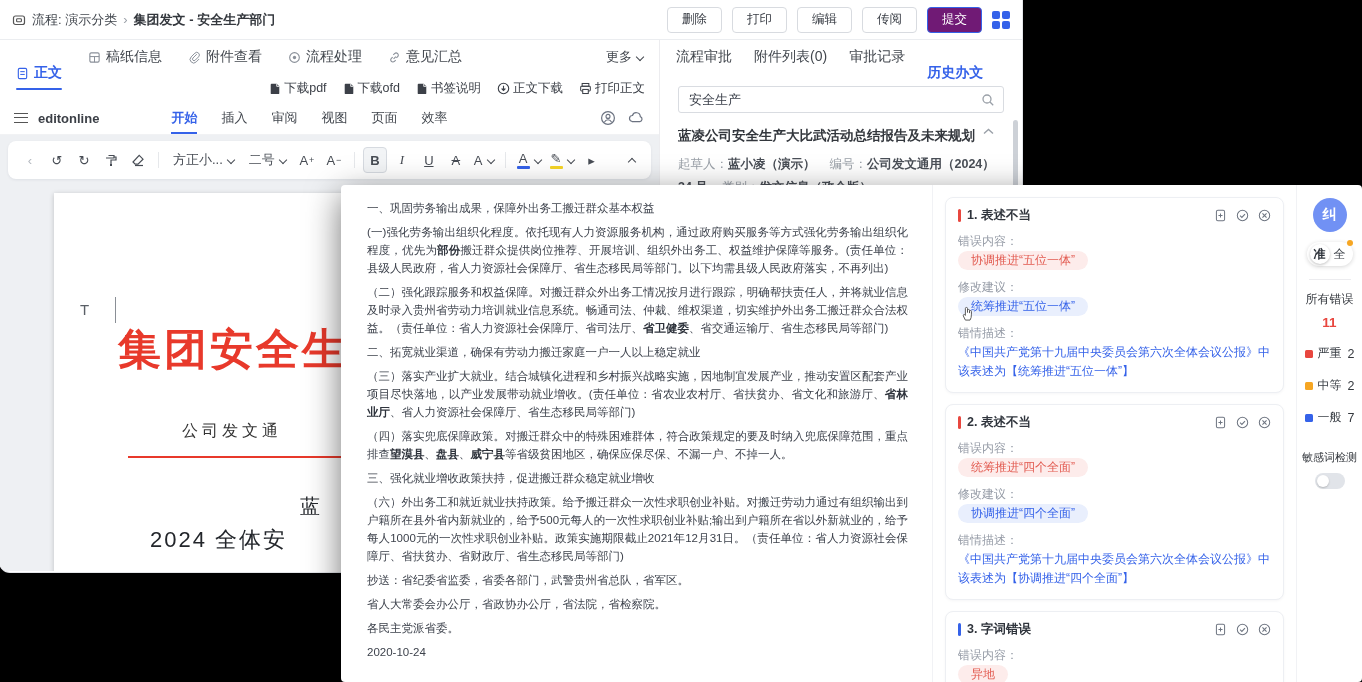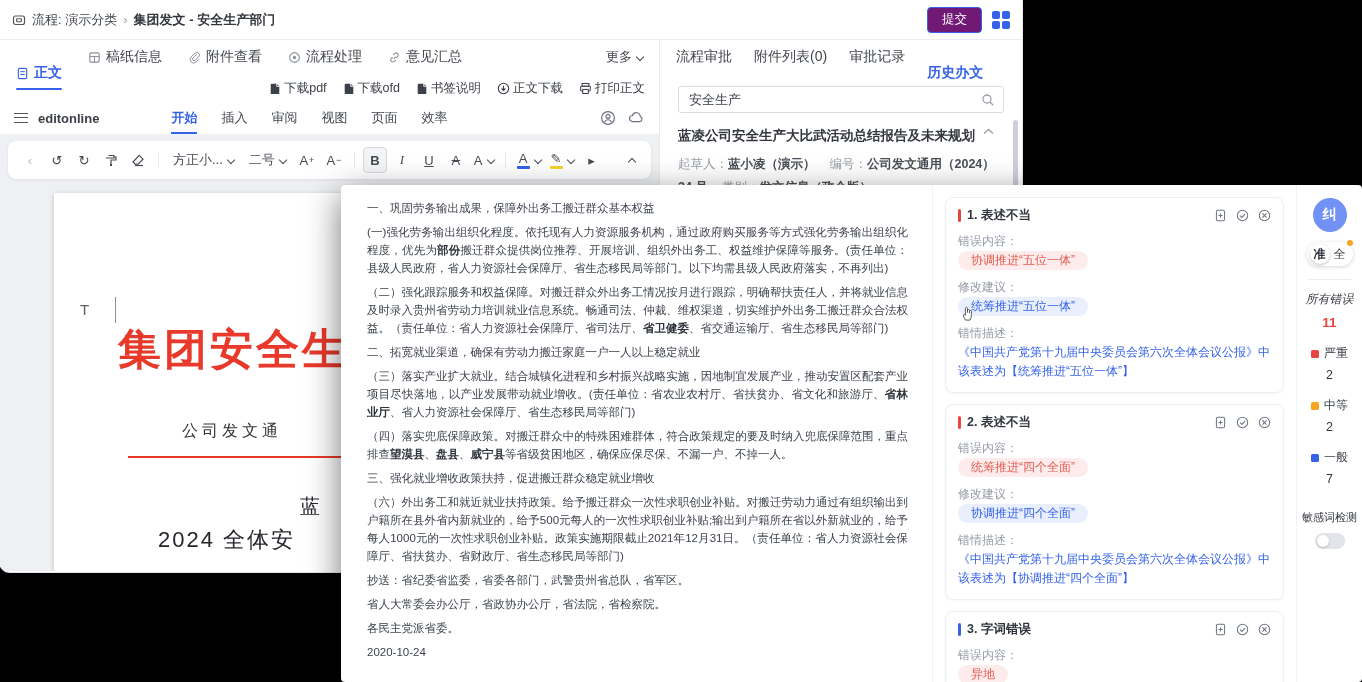--- a/index.html
+++ b/index.html
@@ -57,21 +57,21 @@
   .sup{font-size:9px;vertical-align:6px;margin-left:1px;}
   
   .canvas{flex:1;position:relative;overflow:hidden;}
   .page{position:absolute;left:54px;top:8px;width:600px;height:396px;background:#fff;box-shadow:0 1px 5px rgba(0,0,0,.2);}
   .cursor-mark{position:absolute;left:26px;top:104px;color:#5a5f66;font-size:15px;}
   .cursor-mark::after{content:"";display:inline-block;width:1px;height:26px;background:#8a8f96;margin-left:26px;vertical-align:-8px;}
   .page-title{position:absolute;left:64px;top:128px;font-size:43px;font-weight:800;color:#e8392b;white-space:nowrap;letter-spacing:3px;}
   .page-docline{position:absolute;left:128px;top:228px;font-size:16px;color:#333;letter-spacing:4px;font-family:"Liberation Serif","DejaVu Serif",serif;white-space:nowrap;}
   .page-redline{position:absolute;left:74px;top:263px;width:530px;height:2px;background:#e8392b;}
   .page-org{position:absolute;left:246px;top:300px;font-size:20px;color:#23262b;white-space:nowrap;}
-  .page-meeting{position:absolute;left:104px;top:332px;font-size:22px;color:#23262b;letter-spacing:2px;white-space:nowrap;}
+  .page-meeting{position:absolute;left:96px;top:332px;font-size:22px;color:#23262b;letter-spacing:2px;white-space:nowrap;}
   .vscroll{position:absolute;width:5px;border-radius:3px;background:#cdd1d7;}
   
   .right-col{flex:1;display:flex;flex-direction:column;position:relative;}
   .right-col .tabs-row{gap:22px;}
   .rp-body{flex:1;padding:12px 18px 0 18px;position:relative;font-size:13px;}
   .search-box{height:27px;border:1px solid #d9dce1;border-radius:3px;display:flex;align-items:center;padding:0 8px;color:#3c414b;background:#fff;}
   .search-box input{border:none;outline:none;flex:1;font-size:13px;color:#3c414b;font-family:inherit;background:transparent;}
   .rp-title-row{margin-top:13px;display:flex;align-items:flex-start;font-weight:700;color:#33373d;font-size:13.5px;line-height:1.45;}
   .rp-title-row .icn{margin-left:8px;color:#9aa0a8;margin-top:2px;}
   .rp-meta{margin-top:7px;font-size:12.5px;line-height:1.85;color:#9aa0a8;}
@@ -101,23 +101,23 @@
   .pill.sug{background:#e9effd;color:#3562e9;}
   .cdesc{color:#3562e9;line-height:19px;flex:1;}
   
   .proof-rail{width:66px;border-left:1px solid #f1f2f5;display:flex;flex-direction:column;align-items:center;padding-top:13px;flex-shrink:0;font-size:12px;color:#3a3f46;}
   .badge-circle{width:34px;height:34px;border-radius:50%;background:#7191f4;color:#fff;font-size:14px;font-weight:700;display:flex;align-items:center;justify-content:center;}
   .mode-pill{margin-top:10px;background:#fff;border-radius:12px;box-shadow:0 1px 4px rgba(0,0,0,.16);display:flex;align-items:center;padding:2px 3px;position:relative;}
   .mode-pill span{width:20px;height:20px;border-radius:50%;display:flex;align-items:center;justify-content:center;font-size:12px;cursor:pointer;}
   .mode-pill .on{background:#fff;box-shadow:0 1px 3px rgba(0,0,0,.25);color:#2f343c;font-weight:700;}
   .mode-pill .dot-badge{position:absolute;right:0;top:-2px;width:6px;height:6px;border-radius:50%;background:#f6a623;}
   .rail-div{width:42px;height:1px;background:#ececef;margin:13px 0 11px;}
-  .rail-total{font-size:12px;color:#33373d;font-style:italic;}
+  .rail-total{font-size:12px;color:#33373d;}
   .rail-count{color:#e8473f;font-weight:700;font-size:13.5px;margin-top:7px;}
-  .stat{margin-top:15px;display:flex;flex-direction:column;align-items:center;gap:6px;}
+  .stat{margin-top:15px;display:flex;align-items:center;gap:6px;}
   .stat .lab{display:flex;align-items:center;gap:5px;}
   .stat .sq{width:8px;height:8px;border-radius:1.5px;display:inline-block;}
   .stat .val{color:#33373d;font-size:12.5px;}
   .rail-sensitive{margin-top:24px;font-size:11px;color:#33373d;}
   .toggle{margin-top:8px;width:30px;height:16px;border-radius:8px;background:#e1e4e9;position:relative;cursor:pointer;}
   .toggle::after{content:"";position:absolute;left:2px;top:2px;width:12px;height:12px;border-radius:50%;background:#fff;box-shadow:0 1px 2px rgba(0,0,0,.2);}
   .icn svg{display:block;}
   .hand-cursor{position:absolute;left:618px;top:120px;z-index:9;}
 </style>
 </head>
@@ -130,20 +130,26 @@
         <svg width="14" height="14" viewBox="0 0 14 14">
             <rect x="1.5" y="3" width="11" height="8.5" rx="2" fill="none" stroke="#555" stroke-width="1.2"></rect>
             <rect x="4.6" y="5.8" width="4.8" height="3" rx="0.8" fill="none" stroke="#555" stroke-width="1.1"></rect>
           </svg>
       </span>
       <span>流程: 演示分类</span>
       <span class="sep">›</span>
       <span class="cur">集团发文 - 安全生产部门</span>
     </div>
     <div class="top-actions">
+      <span id="action-buttons" style="display:flex;gap:10px;">
+          <button class="btn">删除</button>
+          <button class="btn">打印</button>
+          <button class="btn">编辑</button>
+          <button class="btn">传阅</button>
+        </span>
       <button class="btn primary">提交</button>
       <span class="grid-icon">
           <i></i>
           <i></i>
           <i></i>
           <i></i>
         </span>
     </div>
   </div>
 

